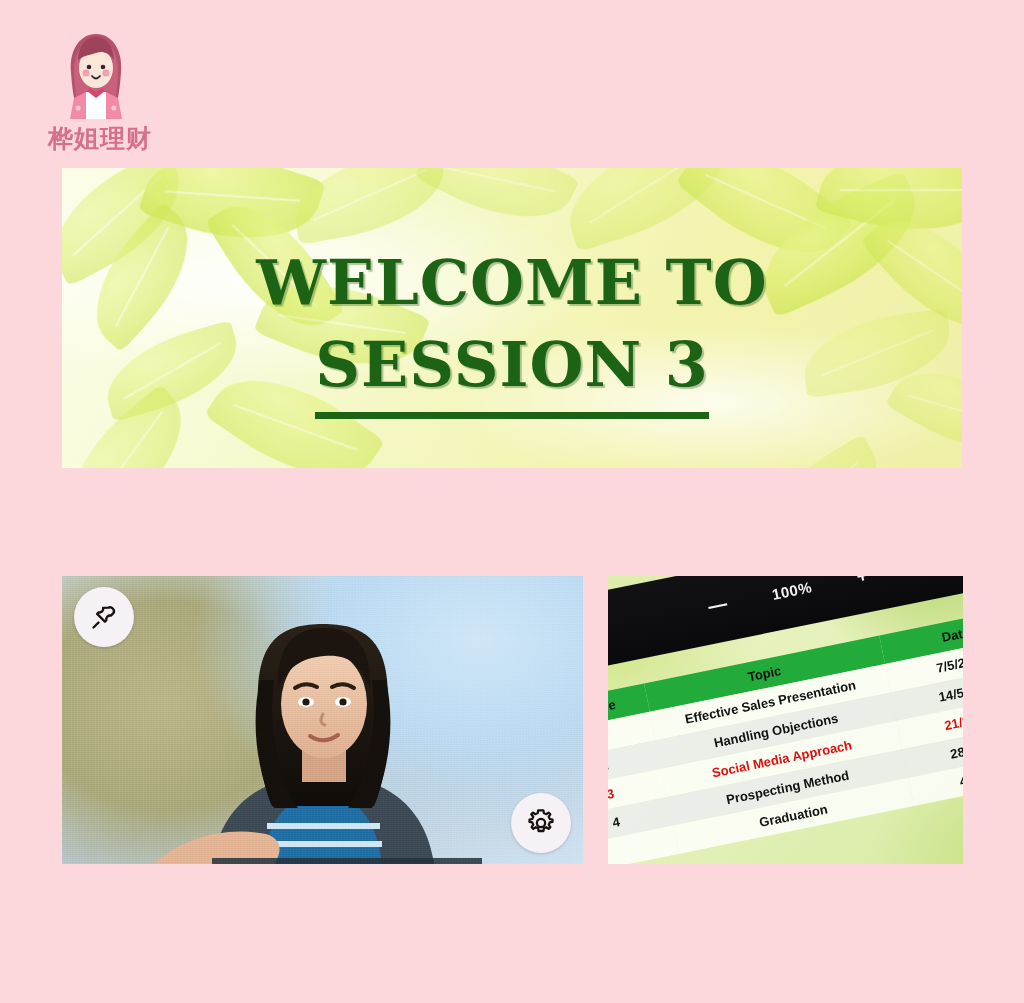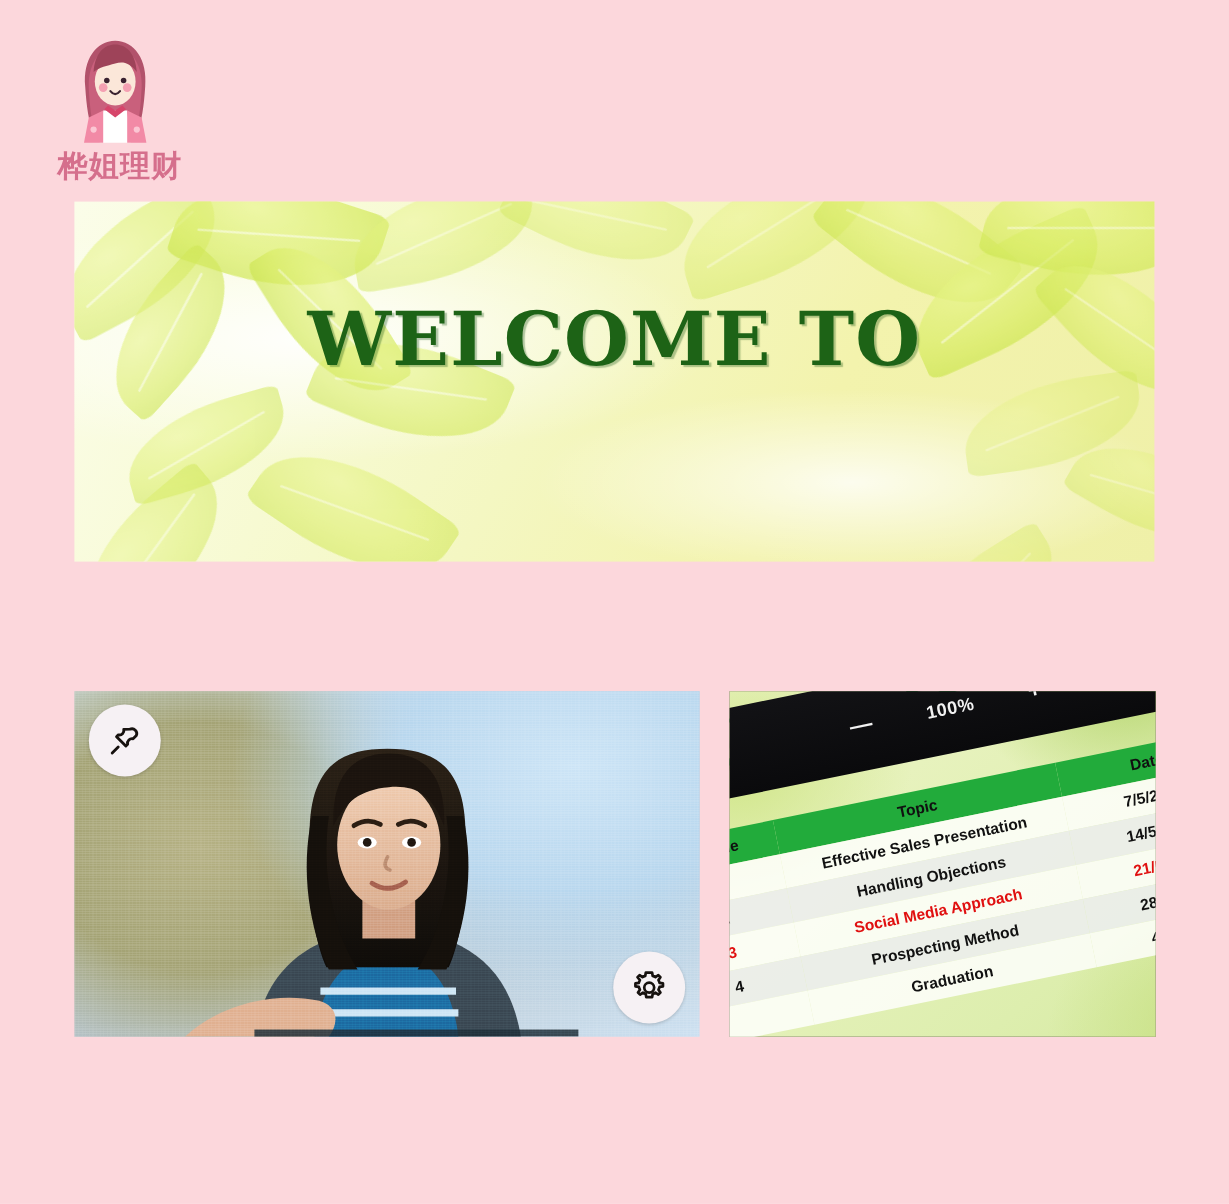--- a/index.html
+++ b/index.html
@@ -180,20 +180,21 @@
       <div class="leaf" style="left:760px;  top:-18px;  width:170px; height:82px;  transform:rotate(14deg);  opacity:.66;"></div>
       <div class="leaf" style="left:800px;  top:70px;   width:150px; height:72px;  transform:rotate(48deg);  opacity:.55;"></div>
       <div class="leaf" style="left:740px;  top:150px;  width:150px; height:70px;  transform:rotate(-8deg);  opacity:.35;"></div>
       <div class="leaf" style="left:830px;  top:210px;  width:140px; height:66px;  transform:rotate(30deg);  opacity:.40;"></div>
       <div class="leaf" style="left:680px;  top:300px;  width:150px; height:72px;  transform:rotate(-32deg); opacity:.34;"></div>
       <div class="leaf" style="left:840px;  top:300px;  width:150px; height:72px;  transform:rotate(16deg);  opacity:.38;"></div>
       <div class="leaf" style="left:400px;  top:330px;  width:150px; height:70px;  transform:rotate(-20deg); opacity:.26;"></div>
     </div>
     <div id="banner-text">
       <span class="bline">WELCOME TO</span>
+      <span class="bline underlined">SESSION 3</span>
     </div>
   </div>
 
   <div id="video-tile">
     <svg id="person" viewBox="0 0 521 288">
       <defs>
         <linearGradient id="hairg" x1="0" y1="0" x2="0" y2="1">
           <stop offset="0%" stop-color="#2b2117"></stop>
             <stop offset="100%" stop-color="#0f0c09"></stop>
         </linearGradient>

